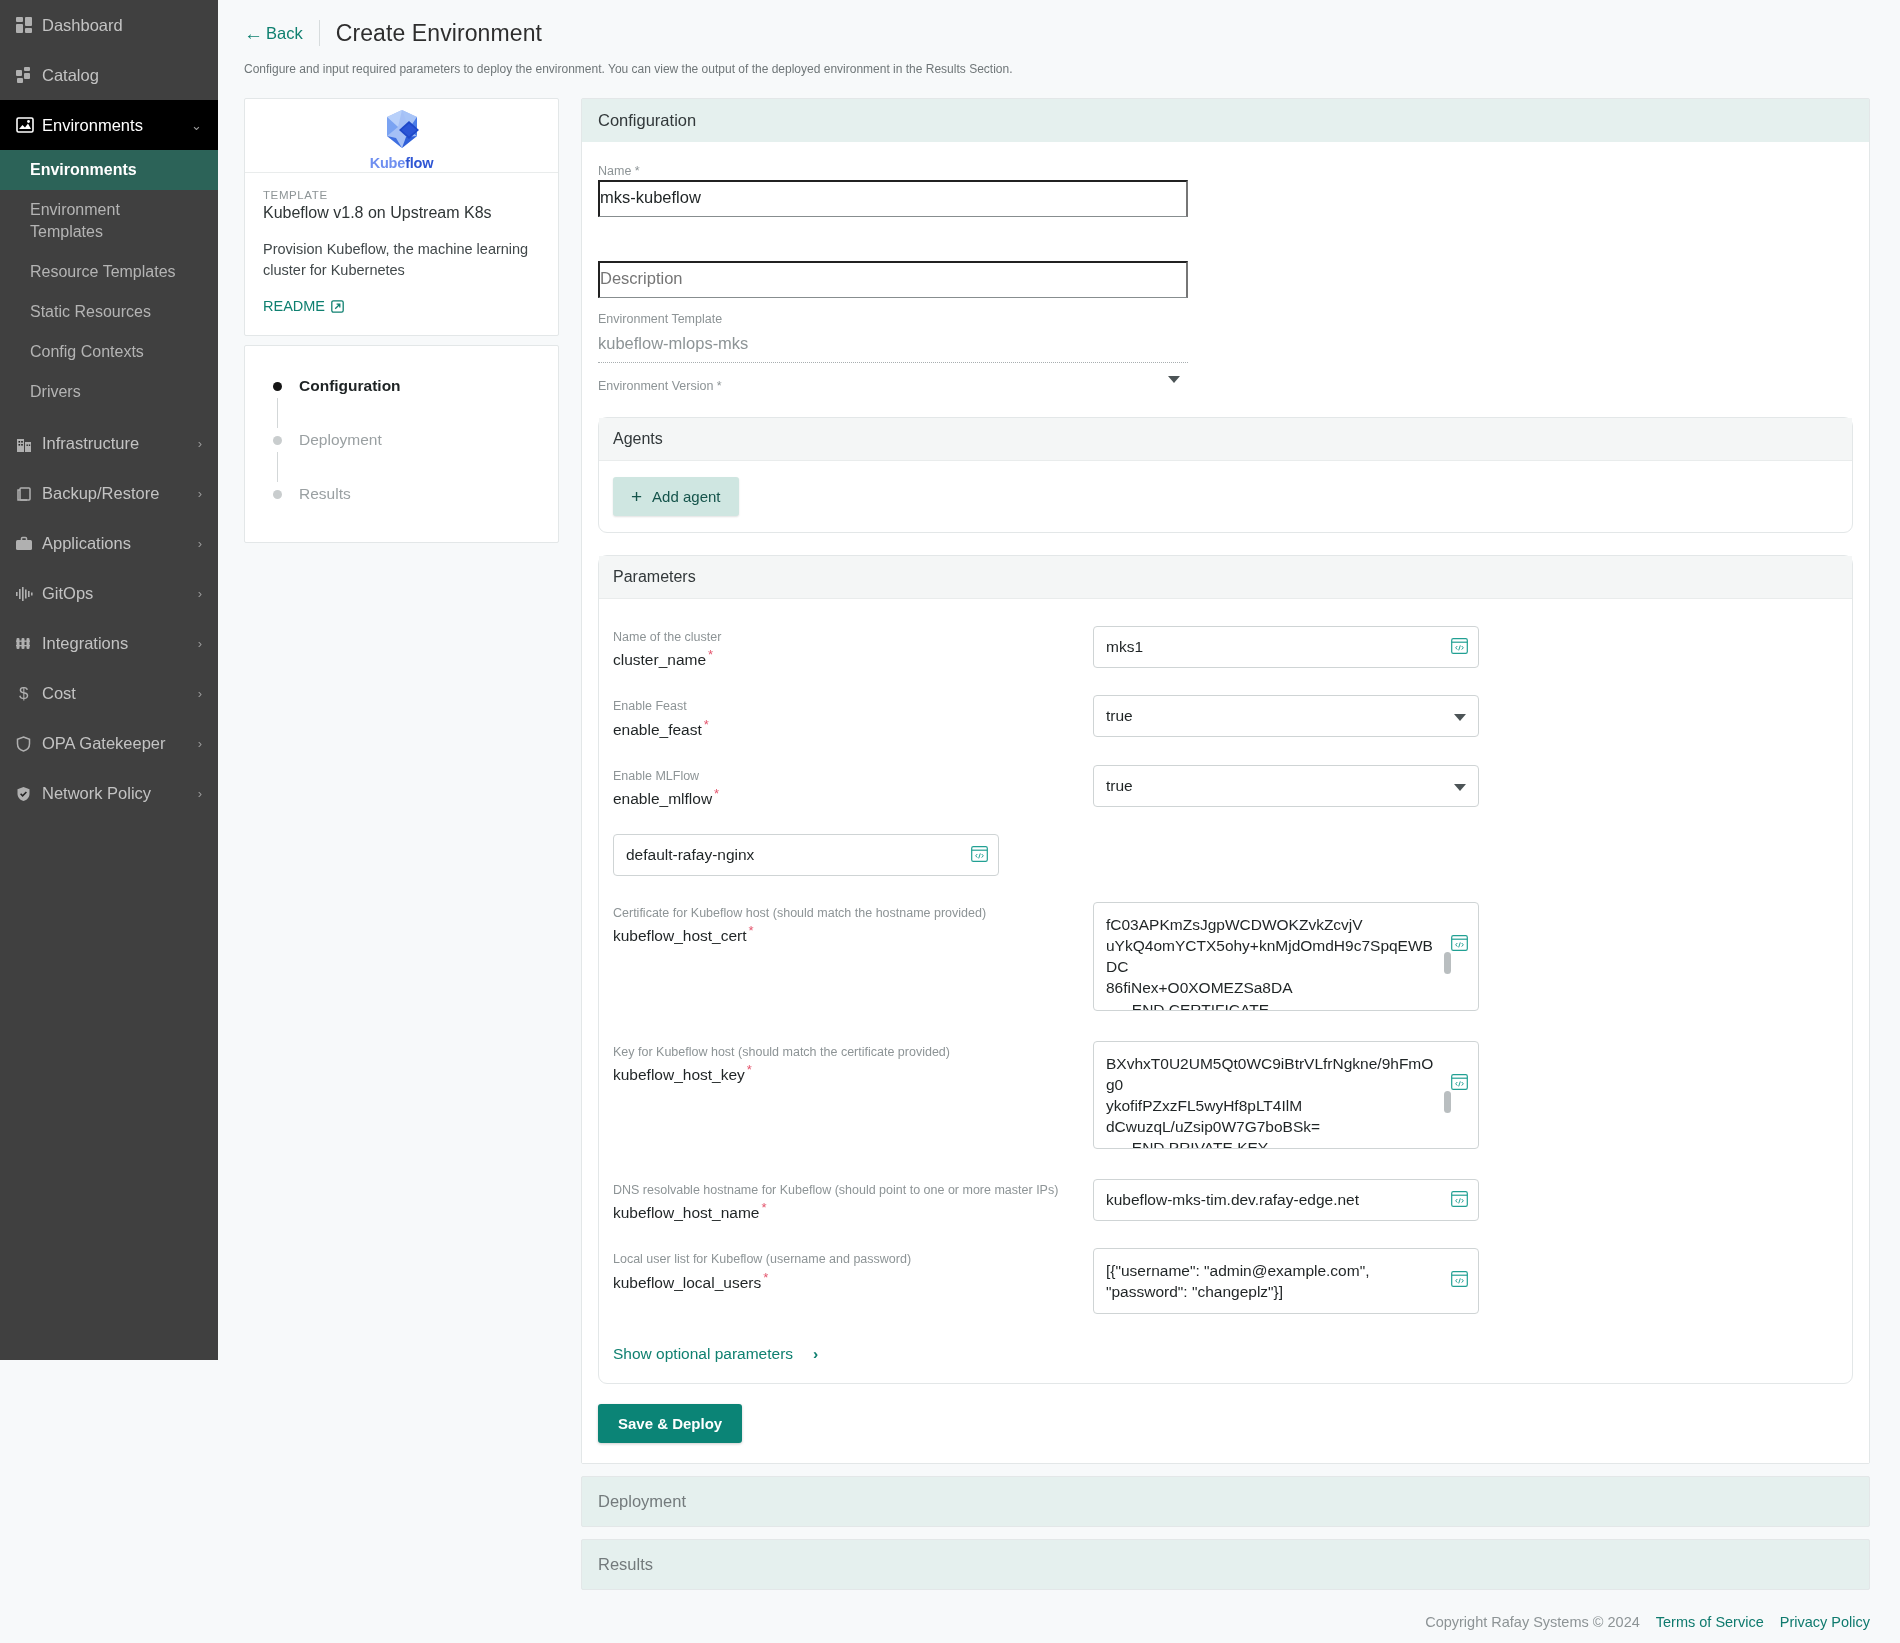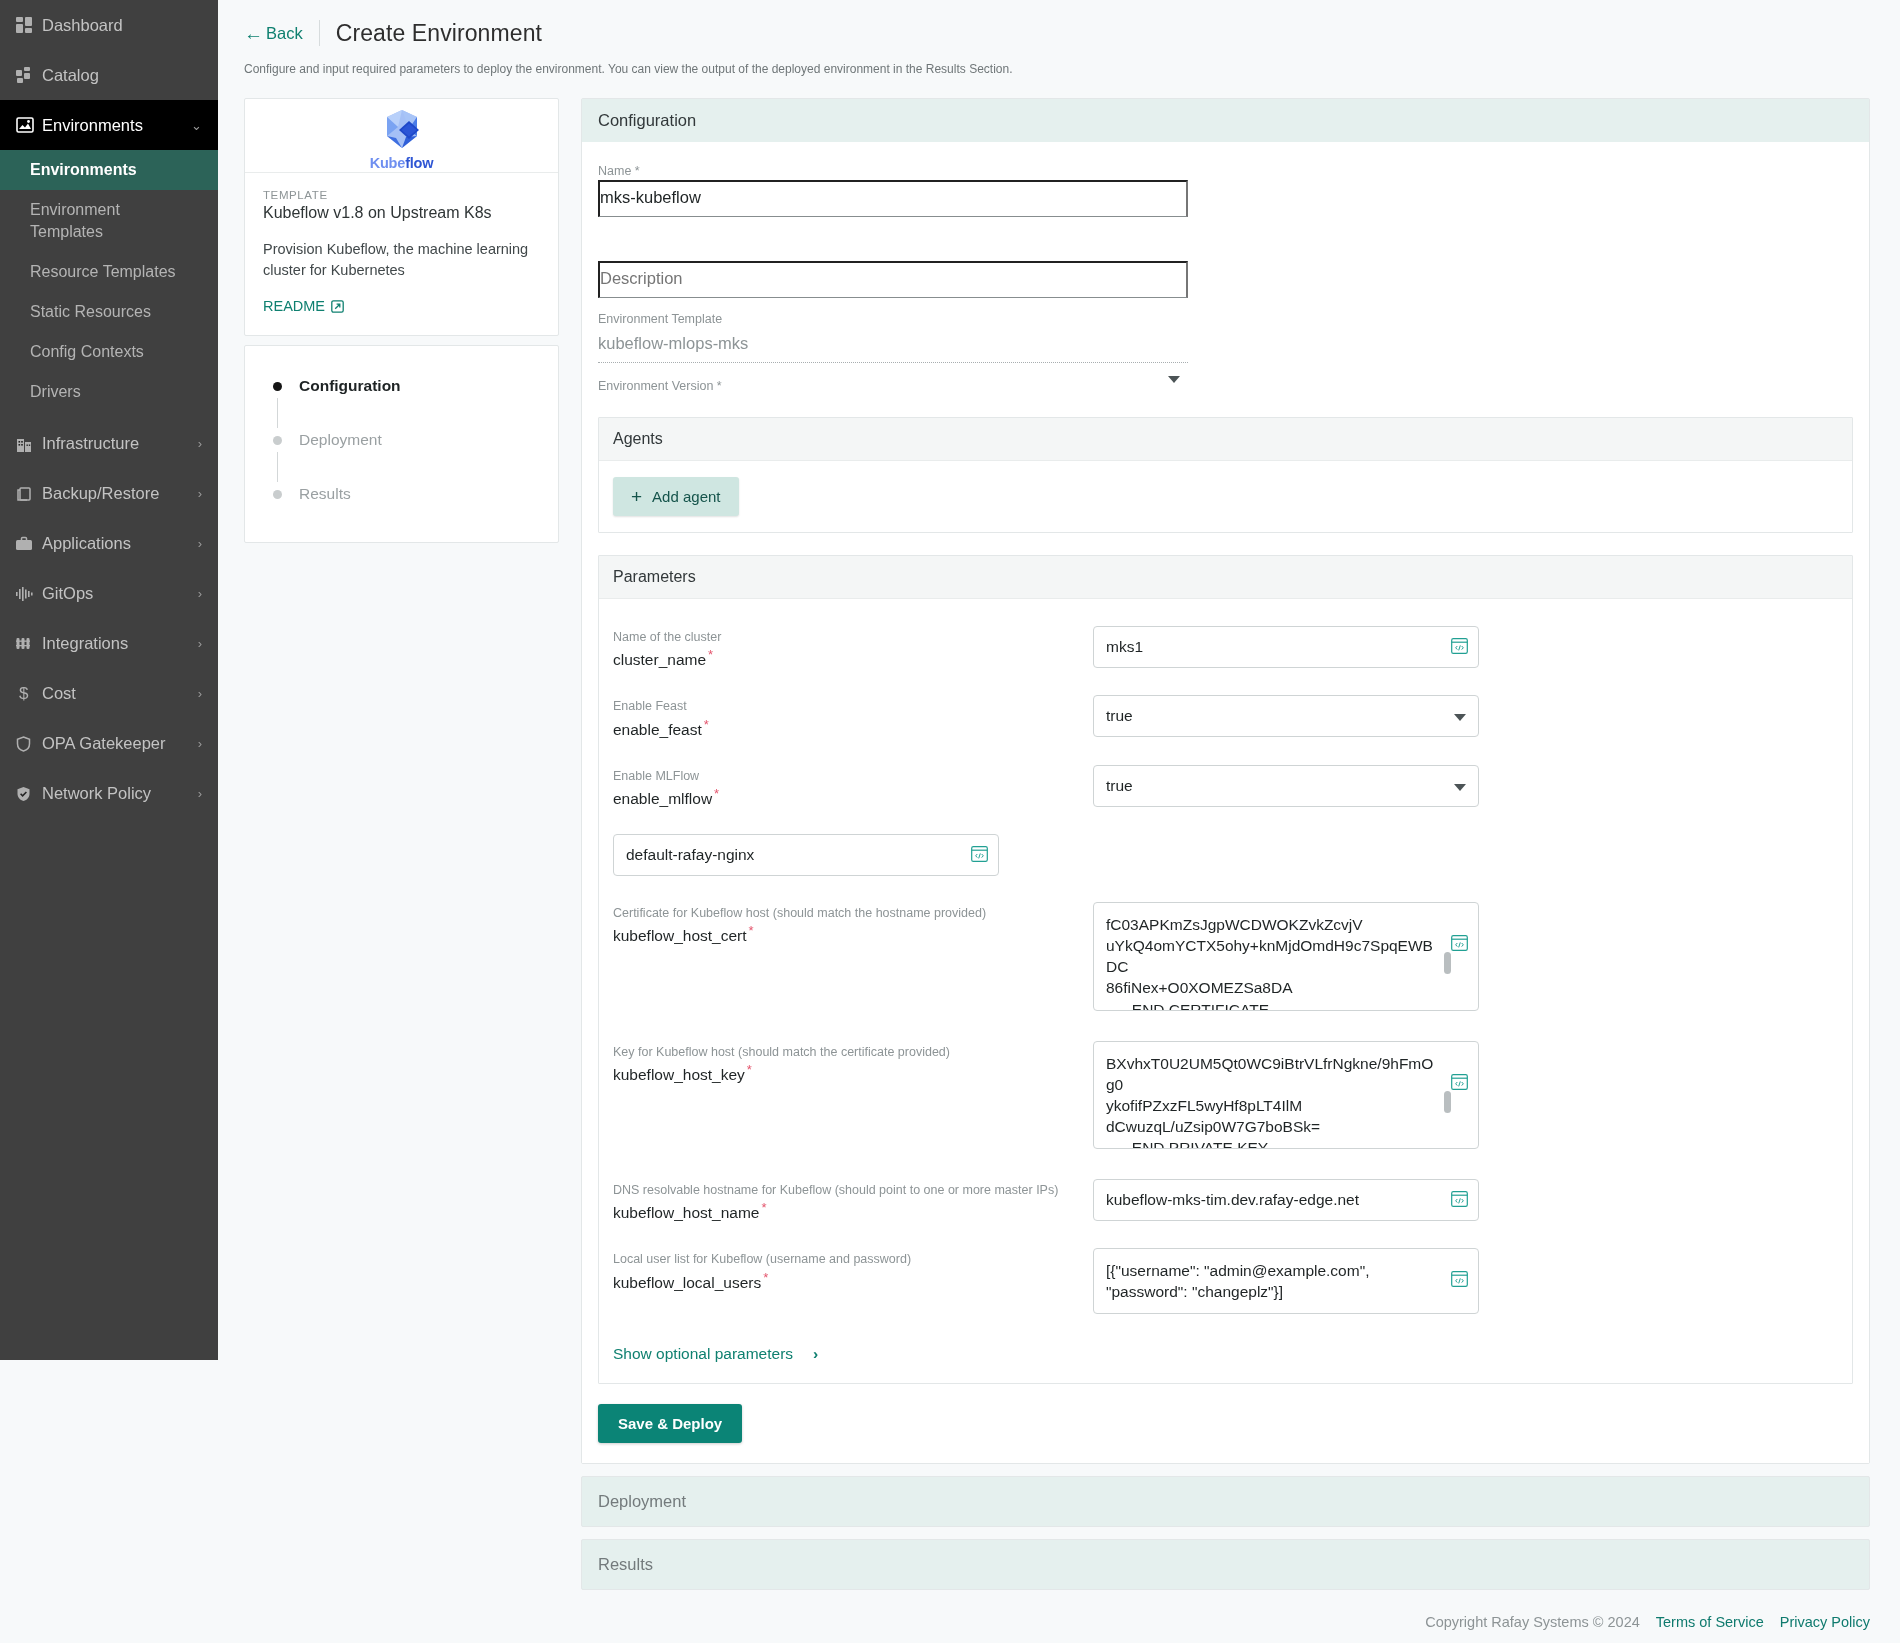--- a/index.html
+++ b/index.html
@@ -103,21 +103,21 @@
   .ufield.disabled .uvalue { border-bottom:1px dotted #a8aeb0; color:#8d9496; }
   .ufield.select { position:relative; }
   .ufield.select .caret {
     position:absolute; right:8px; bottom:12px;
     width:0;height:0;border-left:6px solid transparent;border-right:6px solid transparent;
     border-top:7px solid #4c5456;
   }
   .gap { height:24px; }
 
   
-  .panel { border:1px solid #e3e7e8; border-radius:1px; margin-top:22px; }
+  .panel { border:1px solid #e3e7e8; border-radius:9px; margin-top:22px; }
   .panel-head { background:#f4f6f6; border-bottom:1px solid #e9ecec; padding:12px 14px; font-size:16px; color:#32383a;}
   .panel-body { padding:16px 14px; }
   .btn-light {
     display:inline-flex; align-items:center; gap:10px;
     background:#cfe6e1; color:#15544b; border:none; border-radius:3px;
     padding:10px 18px; font-size:15px; cursor:pointer; font-family:inherit;
     box-shadow:0 1px 2px rgba(0,0,0,.12);
   }
   .btn-light .plus { font-size:19px; line-height:1; }
 

